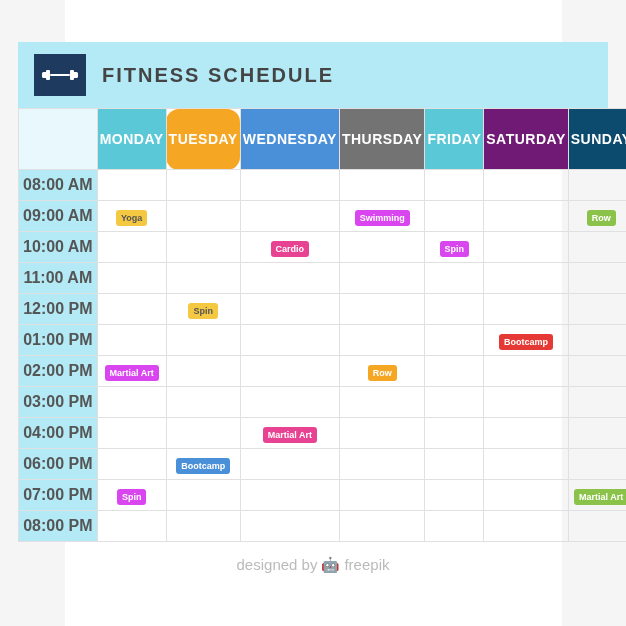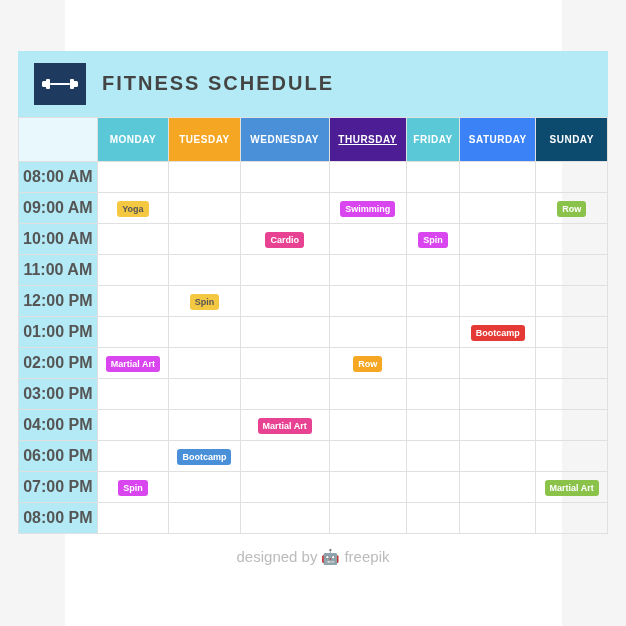--- a/index.html
+++ b/index.html
@@ -64,33 +64,33 @@
       background: #b3eaf5;
       color: #555;
       font-size: 16px;
       font-weight: bold;
       padding: 6px 4px;
       width: 62px;
       white-space: nowrap;
     }
     
     .day-header {
-      font-size: 10px;
+      font-size: 14px;
       font-weight: bold;
       color: #fff;
-      padding: 16px 2px;
+      padding: 22px 2px;
       letter-spacing: 0.5px;
       text-transform: uppercase;
     }
     .day-monday    { background: #5bc8d8; }
-    .day-tuesday   { background: #f5a623; }
+    .day-tuesday   { background: #f5a623; border-radius: 13px; }
     .day-wednesday { background: #4a90d9; }
-    .day-thursday  { background: #4c1d95; text-decoration: underline; }
+    .day-thursday  { background: #737373; }
     .day-friday    { background: #5bc8d8; margin-top: 45px; }
-    .day-saturday  { background: #3b82f6; margin-left: 23px; }
+    .day-saturday  { background: #701a75; margin-left: 23px; }
     .day-sunday    { background: #0c4a6e; }
     
     .data-cell {
       height: 30px;
       padding: 2px;
       position: relative;
     }
     .activity {
       display: inline-block;
       border-radius: 3px;

